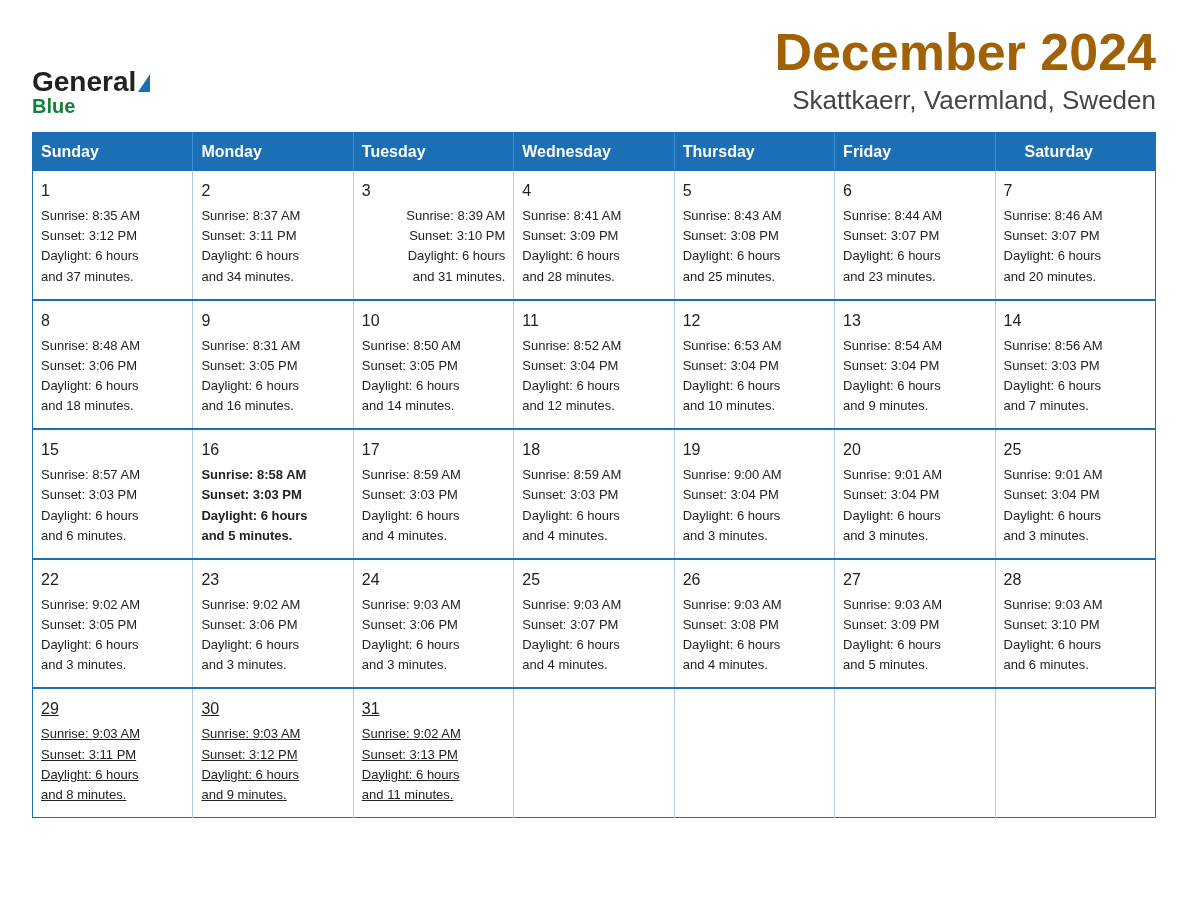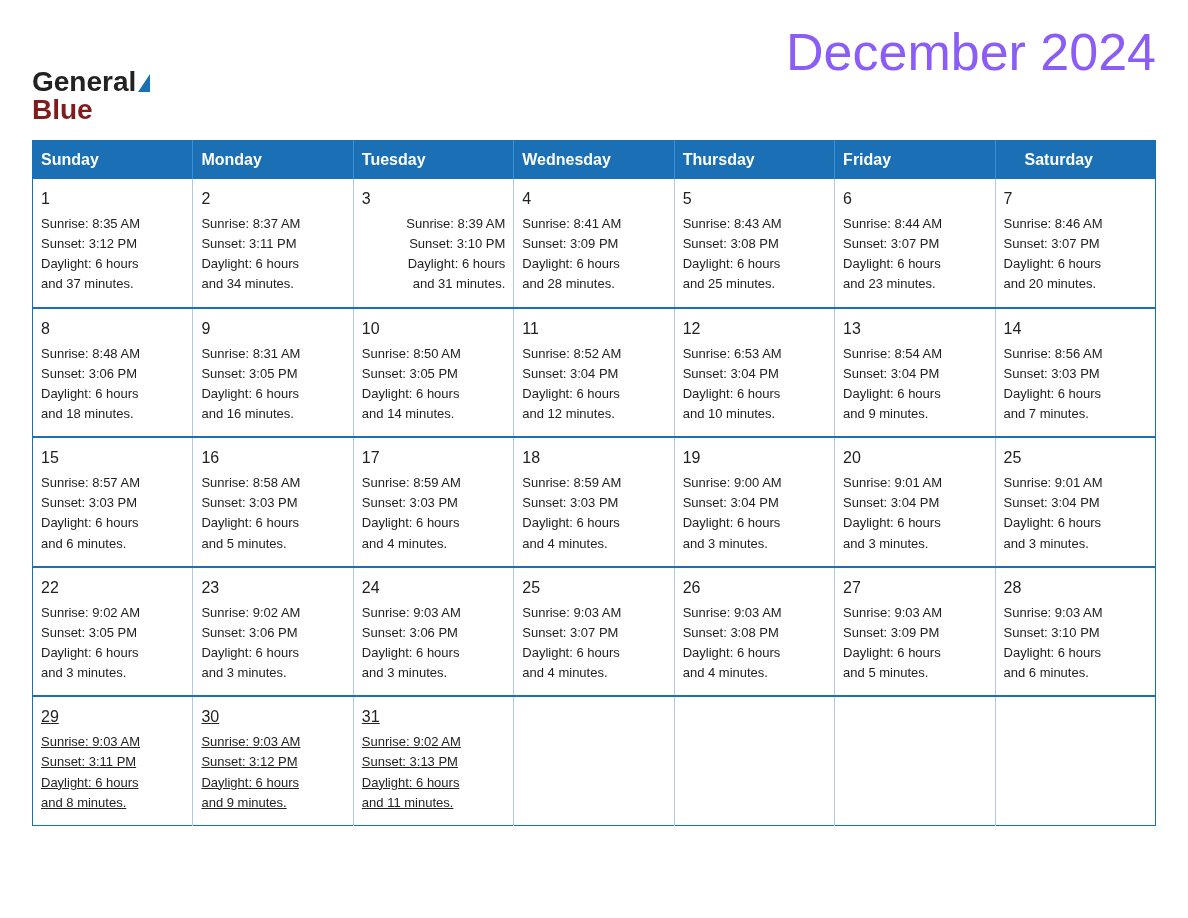--- a/index.html
+++ b/index.html
@@ -23,23 +23,23 @@
       align-items: flex-start;
     }
     .logo-text-general {
       font-size: 28px;
       font-weight: bold;
       color: #222;
       line-height: 1;
       margin-top: 44px;
     }
     .logo-text-blue {
-      font-size: 28px;
+      font-size: 20px;
       font-weight: bold;
-      color: #7f1d1d;
+      color: #15803d;
       line-height: 1;
     }
     .logo-flag {
       display: inline-block;
       width: 0;
       height: 0;
       border-left: 12px solid transparent;
       border-bottom: 18px solid #1a6fb5;
       margin-left: 2px;
       position: relative;
@@ -47,22 +47,22 @@
     }
     .logo-top-row {
       display: flex;
       align-items: flex-end;
     }
     .title-block {
       text-align: right;
     }
     .title-main {
       font-size: 52px;
-      font-weight: normal;
-      color: #8b5cf6;
+      font-weight: bold;
+      color: #a16207;
       line-height: 1.1;
     }
     .title-sub {
       font-size: 26px;
       color: #444;
       margin-top: 4px;
     }
     .calendar-table {
       width: 100%;
       border-collapse: collapse;
@@ -120,20 +120,21 @@
 <div class="header-row">
   <div class="logo">
     <div class="logo-top-row">
       <span class="logo-text-general">General</span>
       <span class="logo-flag"></span>
     </div>
     <span class="logo-text-blue">Blue</span>
   </div>
   <div class="title-block">
     <div class="title-main">December 2024</div>
+    <div class="title-sub">Skattkaerr, Vaermland, Sweden</div>
   </div>
 </div>
 
 <table class="calendar-table">
   <thead>
     <tr>
     <th>Sunday</th>
         <th>Monday</th>
         <th>Tuesday</th>
         <th>Wednesday</th>
@@ -248,21 +249,21 @@
       <tr>
         <td>
           <span class="day-number">15</span>
           <div class="day-info" style="white-space: pre-line;">Sunrise: 8:57 AM
 Sunset: 3:03 PM
 Daylight: 6 hours
 and 6 minutes.</div>
         </td>
         <td>
           <span class="day-number">16</span>
-          <div class="day-info" style="white-space: pre-line;">Sunrise: 8:58 AM
+          <div class="day-info" style="white-space: pre-line; font-weight: bold;">Sunrise: 8:58 AM
 Sunset: 3:03 PM
 Daylight: 6 hours
 and 5 minutes.</div>
         </td>
         <td>
           <span class="day-number">17</span>
           <div class="day-info" style="white-space: pre-line;">Sunrise: 8:59 AM
 Sunset: 3:03 PM
 Daylight: 6 hours
 and 4 minutes.</div>

